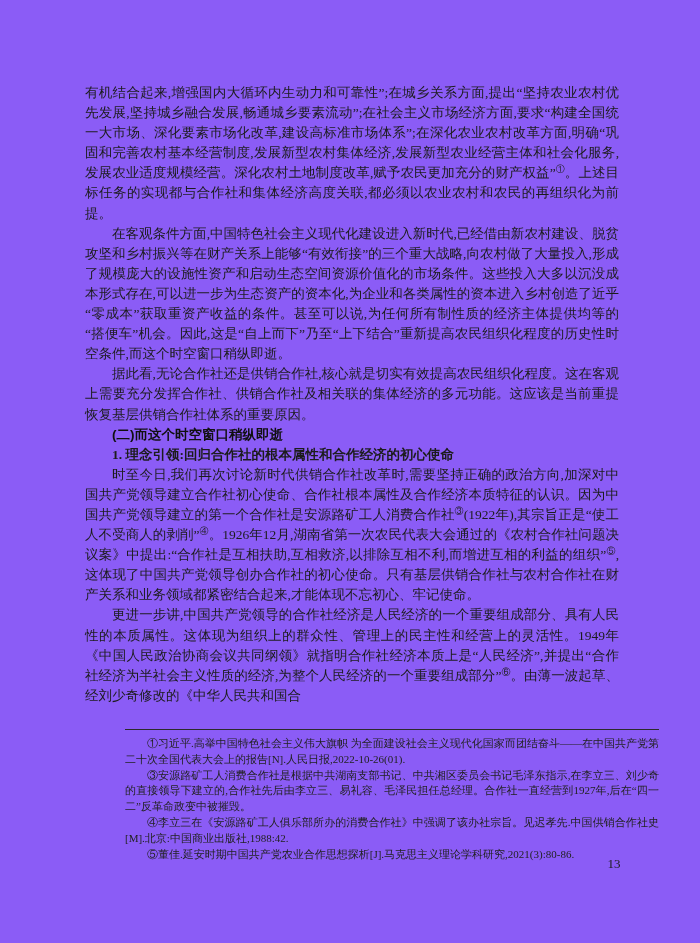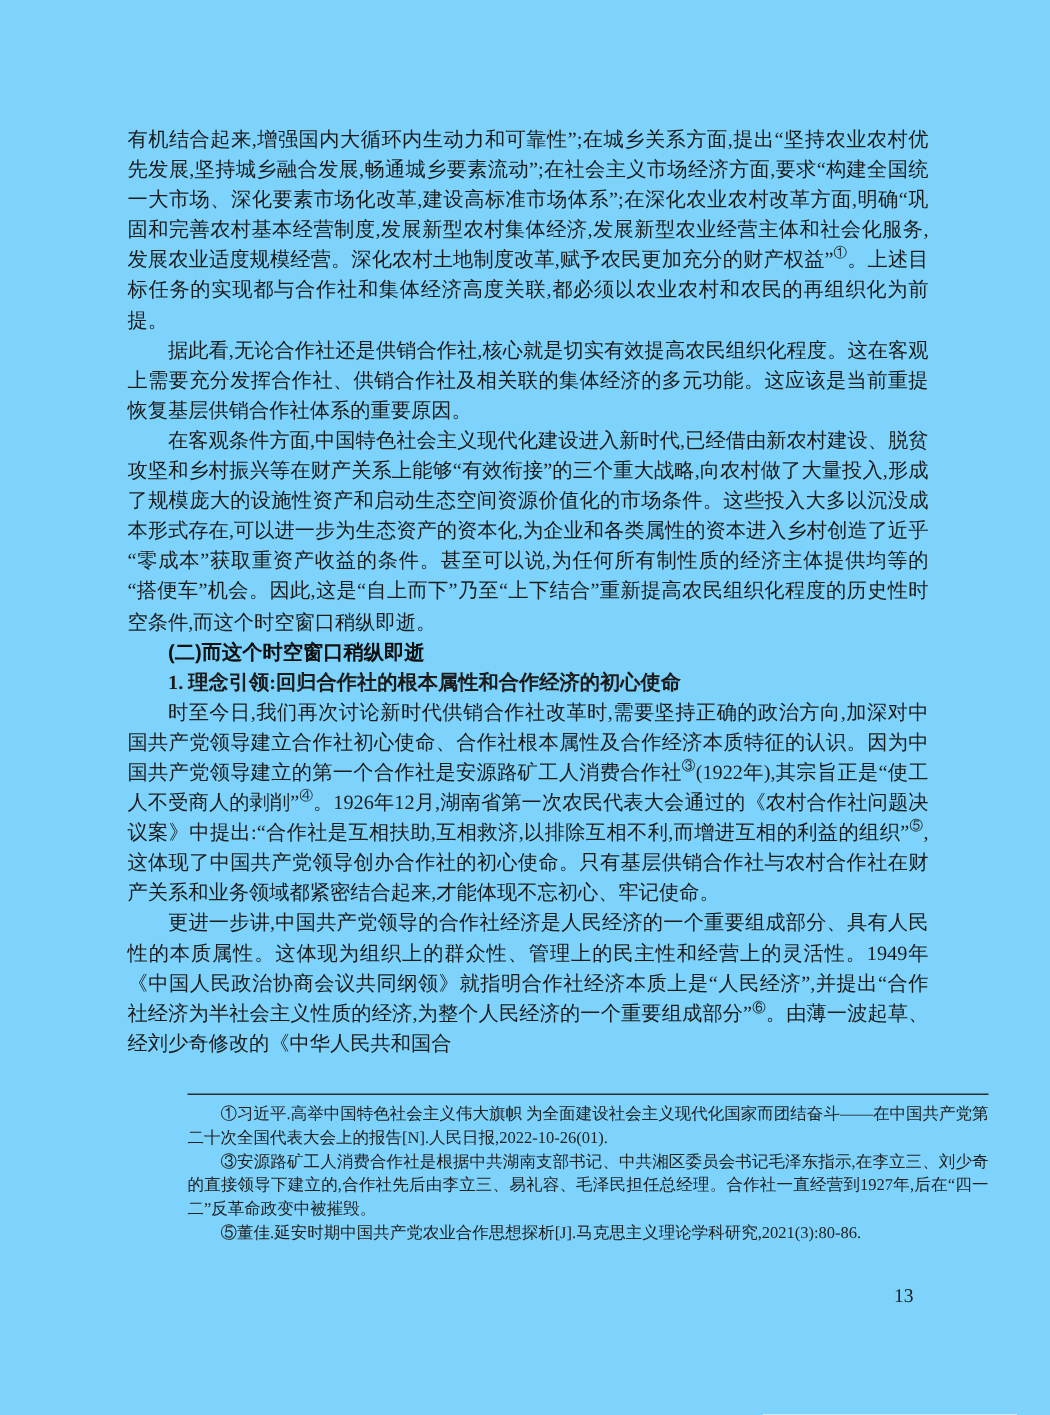--- a/index.html
+++ b/index.html
@@ -1,17 +1,17 @@
 <!DOCTYPE html>
 <html lang="zh"><head>
 <meta charset="utf-8">
 <style>
   html,body { margin:0; padding:0; background:#ffffff; }
   .page {
-    position:relative; width:700px; height:943px; background:#7dd3fc;
+    position:relative; width:700px; height:943px; background:#8b5cf6;
     font-family:"Liberation Serif","DejaVu Serif",serif;
     color:#1c1c1c; overflow:hidden;
   }
   .body-col {
     position:absolute; left:85px; top:83px; width:534px;
     font-size:13.5px; line-height:20.1px; text-align:justify;
   }
   .body-col p { margin:0; text-indent:2em; }
   .body-col p.noindent { text-indent:0; }
   .body-col p.heading {
@@ -21,40 +21,41 @@
   .body-col p.subheading { font-weight:700; }
   sup.fnref { font-size:9px; line-height:0; vertical-align:super; letter-spacing:0; }
   .footnotes {
     position:absolute; left:85px; top:729px; width:534px;
     font-size:11px; line-height:15.8px; text-align:justify; color:#222;margin-left:40px;
   }
   .fn-rule { border-top:1px solid #2b2b2b; height:0; margin-bottom:6px; }
   .footnotes p { margin:0; text-indent:2em; }
   .pageno {
     position:absolute; top:856px; left:596px; width:36px;
-    font-size:13px; color:#1c1c1c; 
+    font-size:13px; color:#1c1c1c; text-align:center;
   }
 </style>
 </head>
 <body>
 
 <div class="page">
   <div class="body-col" id="body-blocks">
       <p class="para noindent">有机结合起来,增强国内大循环内生动力和可靠性”;在城乡关系方面,提出“坚持农业农村优先发展,坚持城乡融合发展,畅通城乡要素流动”;在社会主义市场经济方面,要求“构建全国统一大市场、深化要素市场化改革,建设高标准市场体系”;在深化农业农村改革方面,明确“巩固和完善农村基本经营制度,发展新型农村集体经济,发展新型农业经营主体和社会化服务,发展农业适度规模经营。深化农村土地制度改革,赋予农民更加充分的财产权益”<sup class="fnref">①</sup>。上述目标任务的实现都与合作社和集体经济高度关联,都必须以农业农村和农民的再组织化为前提。</p>
+      <p class="para">在客观条件方面,中国特色社会主义现代化建设进入新时代,已经借由新农村建设、脱贫攻坚和乡村振兴等在财产关系上能够“有效衔接”的三个重大战略,向农村做了大量投入,形成了规模庞大的设施性资产和启动生态空间资源价值化的市场条件。这些投入大多以沉没成本形式存在,可以进一步为生态资产的资本化,为企业和各类属性的资本进入乡村创造了近乎“零成本”获取重资产收益的条件。甚至可以说,为任何所有制性质的经济主体提供均等的“搭便车”机会。因此,这是“自上而下”乃至“上下结合”重新提高农民组织化程度的历史性时空条件,而这个时空窗口稍纵即逝。</p>
       <p class="para">据此看,无论合作社还是供销合作社,核心就是切实有效提高农民组织化程度。这在客观上需要充分发挥合作社、供销合作社及相关联的集体经济的多元功能。这应该是当前重提恢复基层供销合作社体系的重要原因。</p>
-      <p class="para">在客观条件方面,中国特色社会主义现代化建设进入新时代,已经借由新农村建设、脱贫攻坚和乡村振兴等在财产关系上能够“有效衔接”的三个重大战略,向农村做了大量投入,形成了规模庞大的设施性资产和启动生态空间资源价值化的市场条件。这些投入大多以沉没成本形式存在,可以进一步为生态资产的资本化,为企业和各类属性的资本进入乡村创造了近乎“零成本”获取重资产收益的条件。甚至可以说,为任何所有制性质的经济主体提供均等的“搭便车”机会。因此,这是“自上而下”乃至“上下结合”重新提高农民组织化程度的历史性时空条件,而这个时空窗口稍纵即逝。</p>
       <p class="heading">(二)而这个时空窗口稍纵即逝</p>
       <p class="subheading">1. 理念引领:回归合作社的根本属性和合作经济的初心使命</p>
       <p class="para">时至今日,我们再次讨论新时代供销合作社改革时,需要坚持正确的政治方向,加深对中国共产党领导建立合作社初心使命、合作社根本属性及合作经济本质特征的认识。因为中国共产党领导建立的第一个合作社是安源路矿工人消费合作社<sup class="fnref">③</sup>(1922年),其宗旨正是“使工人不受商人的剥削”<sup class="fnref">④</sup>。1926年12月,湖南省第一次农民代表大会通过的《农村合作社问题决议案》中提出:“合作社是互相扶助,互相救济,以排除互相不利,而增进互相的利益的组织”<sup class="fnref">⑤</sup>,这体现了中国共产党领导创办合作社的初心使命。只有基层供销合作社与农村合作社在财产关系和业务领域都紧密结合起来,才能体现不忘初心、牢记使命。</p>
       <p class="para">更进一步讲,中国共产党领导的合作社经济是人民经济的一个重要组成部分、具有人民性的本质属性。这体现为组织上的群众性、管理上的民主性和经营上的灵活性。1949年《中国人民政治协商会议共同纲领》就指明合作社经济本质上是“人民经济”,并提出“合作社经济为半社会主义性质的经济,为整个人民经济的一个重要组成部分”<sup class="fnref">⑥</sup>。由薄一波起草、经刘少奇修改的《中华人民共和国合</p>
     </div>
 
   <div class="footnotes">
     <div class="fn-rule"></div>
     <div id="footnotes-list">
         <p><span>①</span>习近平.高举中国特色社会主义伟大旗帜 为全面建设社会主义现代化国家而团结奋斗——在中国共产党第二十次全国代表大会上的报告[N].人民日报,2022-10-26(01).</p>
         <p><span>③</span>安源路矿工人消费合作社是根据中共湖南支部书记、中共湘区委员会书记毛泽东指示,在李立三、刘少奇的直接领导下建立的,合作社先后由李立三、易礼容、毛泽民担任总经理。合作社一直经营到1927年,后在“四一二”反革命政变中被摧毁。</p>
+        <p><span>④</span>李立三在《安源路矿工人俱乐部所办的消费合作社》中强调了该办社宗旨。见迟孝先.中国供销合作社史[M].北京:中国商业出版社,1988:42.</p>
         <p><span>⑤</span>董佳.延安时期中国共产党农业合作思想探析[J].马克思主义理论学科研究,2021(3):80-86.</p>
       </div>
   </div>
 
   <div class="pageno">13</div>
 </div>
 
 </body></html>

